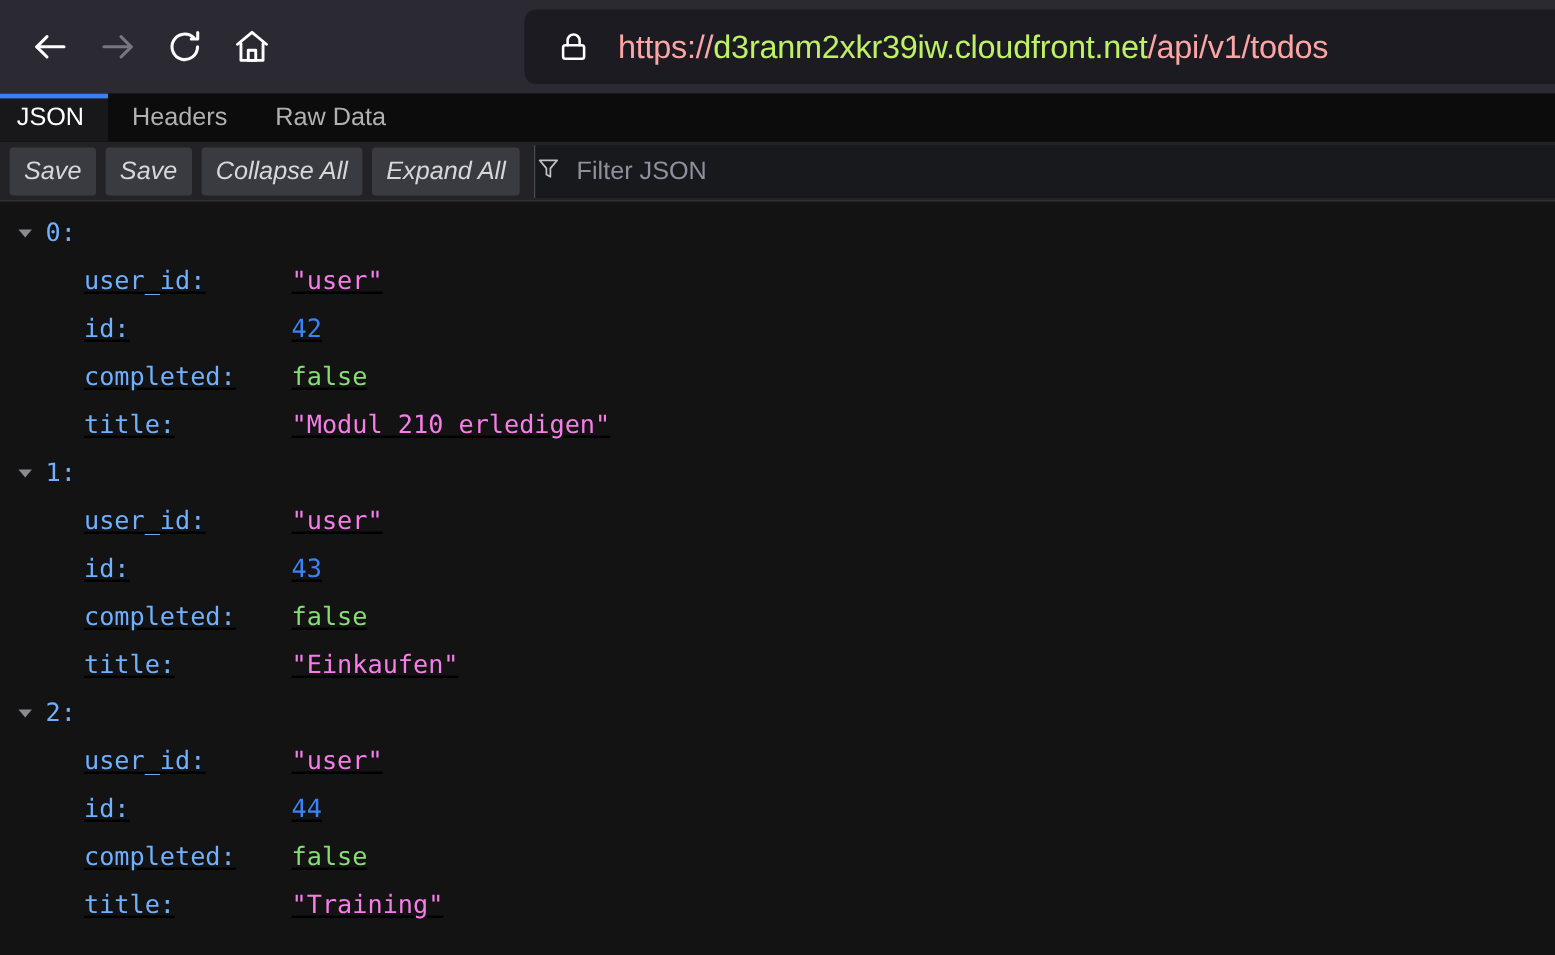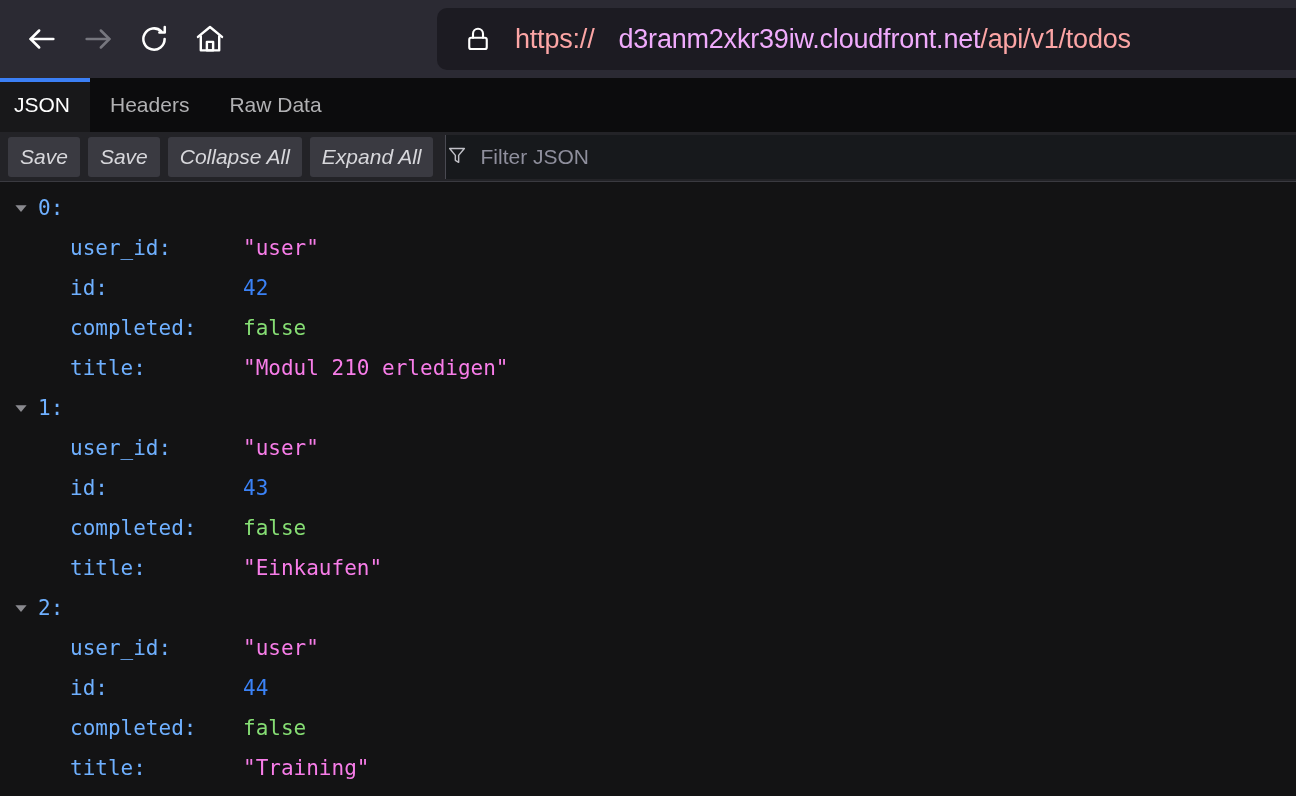--- a/index.html
+++ b/index.html
@@ -42,25 +42,25 @@
     padding-left: 26px;
   }
   .lock { margin-right: 22px; flex: 0 0 auto; display:flex; }
   .url-text {
     font-size: 27px;
     letter-spacing: -0.2px;
     white-space: nowrap;
     overflow: hidden;
   }
   .url-dim { color: #fca5a5; }
-  .url-strong { color: #f0abfc; margin-left: 24px; }
+  .url-strong { color: #bef264; }
 
   
   .viewer-tabs {
-    height: 54px;
+    height: 40px;
     background: #0c0c0d;
     display: flex;
     align-items: stretch;
     position: relative;
   }
   .vtab {
     display: flex;
     align-items: center;
     justify-content: center;
     padding: 0 20px;
@@ -143,20 +143,21 @@
     display: flex; align-items: center; justify-content: center;
     margin-right: 6px;
   }
   .twisty svg { display: block; }
   .node-index { color: #6fb0ff; }
   .prop-row {
     height: 40px;
     display: flex;
     align-items: center;
     padding-left: 70px;
+    text-decoration: underline;
   }
   .prop-key {
     color: #6fb0ff;
     width: 173px;
     flex: 0 0 173px;
     white-space: pre;
   }
   .prop-val { white-space: pre; }
   .v-string { color: #f87de9; }
   .v-number { color: #3b82f6; }

